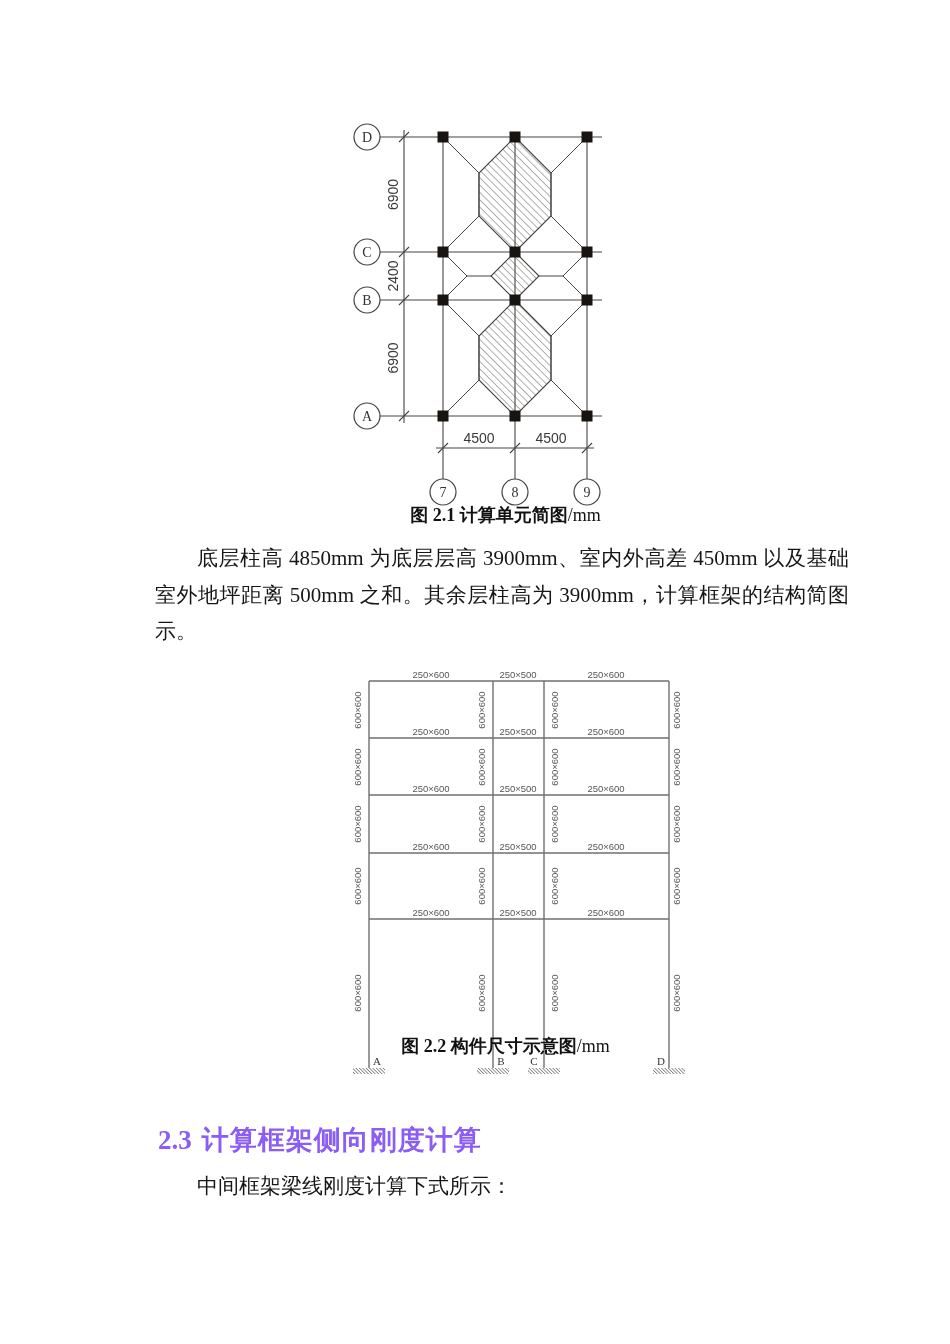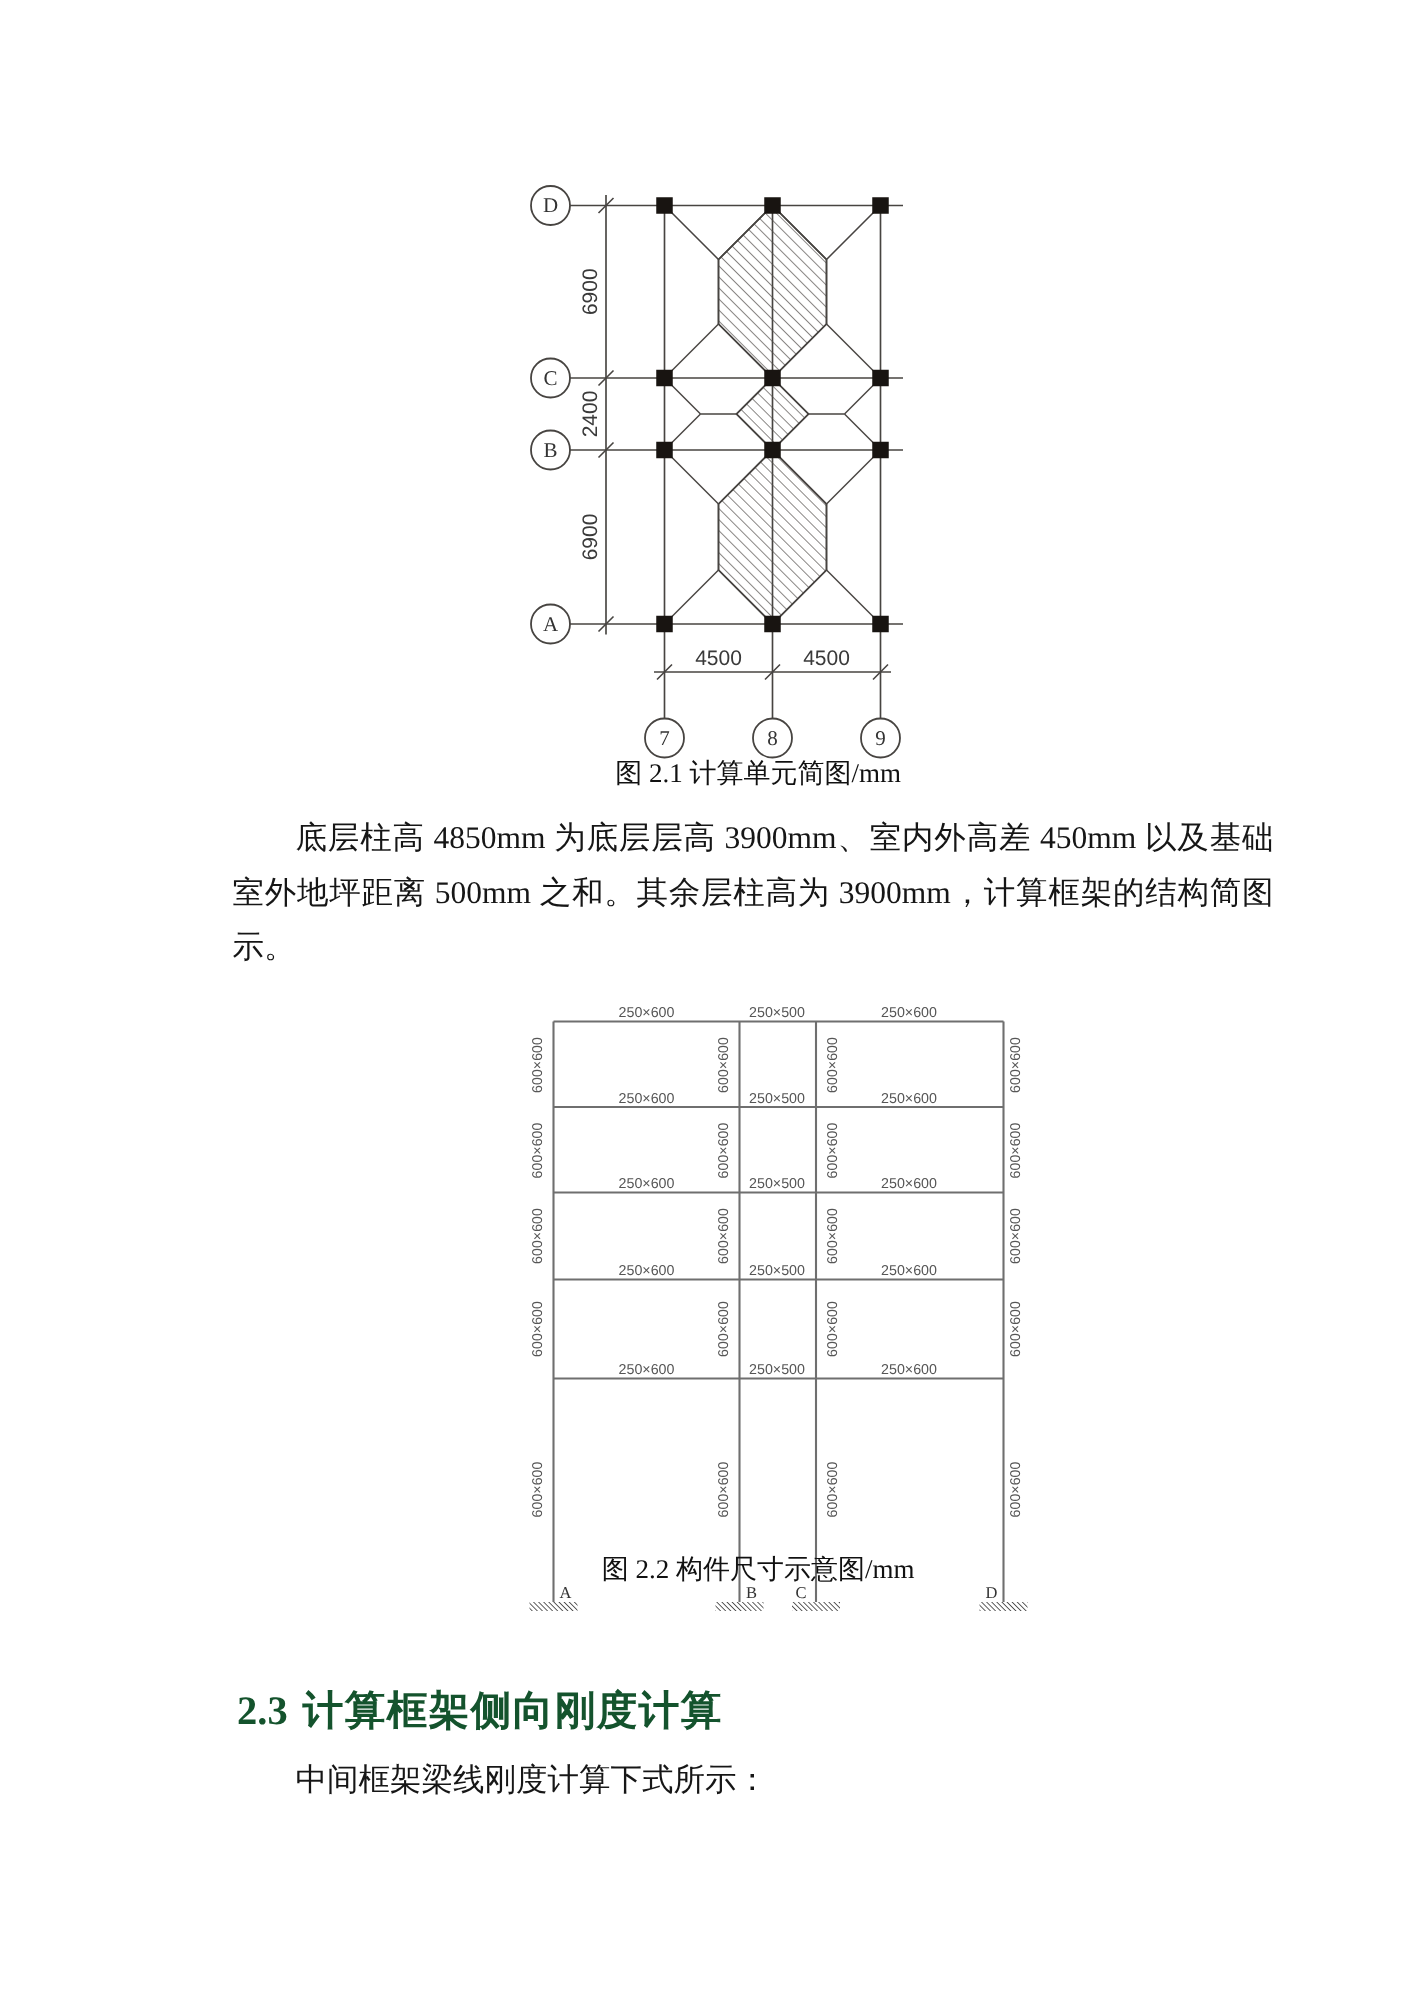--- a/index.html
+++ b/index.html
@@ -6,24 +6,24 @@
   .page{position:relative;width:950px;height:1344px;background:#fff;overflow:hidden;
         font-family:"Liberation Serif",serif;color:#161616;}
   .abs{position:absolute;}
   
   .para{left:155px;width:694px;font-size:21px;line-height:36.5px;}
   .para .line{white-space:nowrap;}
   .para .line.fill{text-align:justify;text-align-last:justify;white-space:normal;height:36.5px;overflow:hidden;}
   .para .line.indent{padding-left:42px;}
   
   .caption{left:152px;width:696px;text-align:center;font-size:18px;color:#111;}
-  .cap-main{font-weight:normal;padding-left:11px;}
+  .cap-main{font-weight:bold;padding-left:11px;}
   .cap-unit{font-weight:normal;}
   
-  .heading{left:158px;top:1122px;font-size:27px;font-weight:bold;white-space:nowrap;color:#14532d;text-align:center;}
+  .heading{left:158px;top:1122px;font-size:27px;font-weight:bold;white-space:nowrap;color:#8b5cf6;text-align:center;}
   .heading .h-num{font-family:"Liberation Serif",serif;}
   .heading .h-title{font-family:"Liberation Sans",sans-serif;margin-left:10px;letter-spacing:1px;}
   
   text{user-select:none;}
   .axtxt{font-family:"Liberation Serif",serif;font-size:14px;fill:#333;}
   .dimtxt{font-family:"Liberation Sans",sans-serif;font-size:14px;fill:#3a3a3a;}
   .sizetxt{font-family:"Liberation Sans",sans-serif;font-size:9.5px;fill:#565656;}
   .basetxt{font-family:"Liberation Serif",serif;font-size:11px;fill:#333;}
 </style>
 </head>

